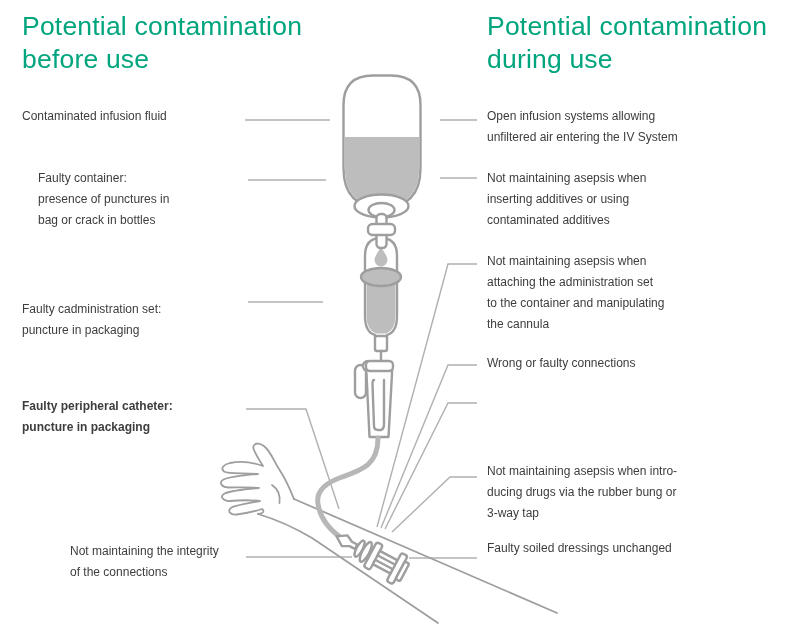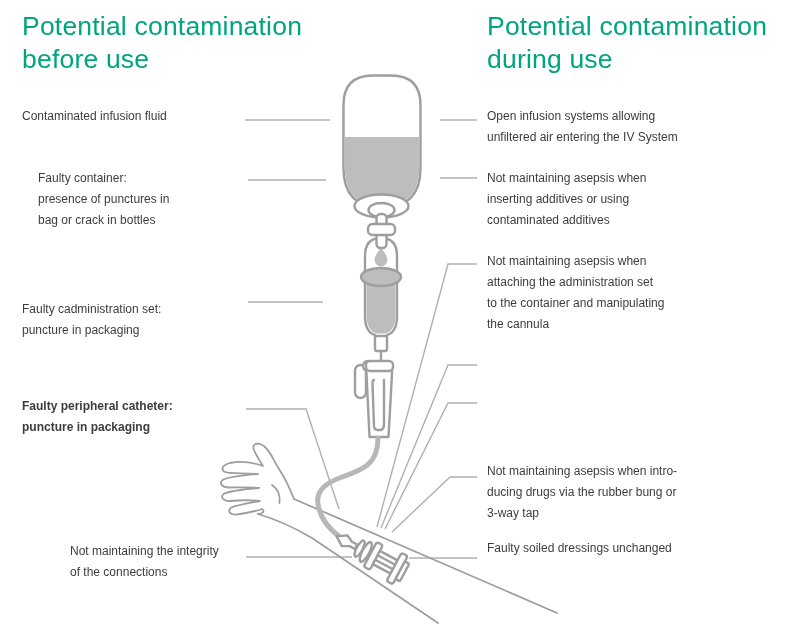--- a/index.html
+++ b/index.html
@@ -135,18 +135,19 @@
 
   <div class="lbl" style="left:487px;top:106px;width:305px;">Open infusion systems allowing
 unfiltered air entering the IV System</div>
   <div class="lbl" style="left:487px;top:168px;width:305px;">Not maintaining asepsis when
 inserting additives or using
 contaminated additives</div>
   <div class="lbl" style="left:487px;top:251px;width:305px;">Not maintaining asepsis when
 attaching the administration set
 to the container and manipulating
 the cannula</div>
+  <div class="lbl" style="left:487px;top:353px;width:305px;">Wrong or faulty connections</div>
   <div class="lbl" style="left:487px;top:461px;width:305px;">Not maintaining asepsis when intro-
 ducing drugs via the rubber bung or
 3-way tap</div>
   <div class="lbl" style="left:487px;top:538px;width:305px;">Faulty soiled dressings unchanged</div>
 
 </div>
 
 </body></html>

